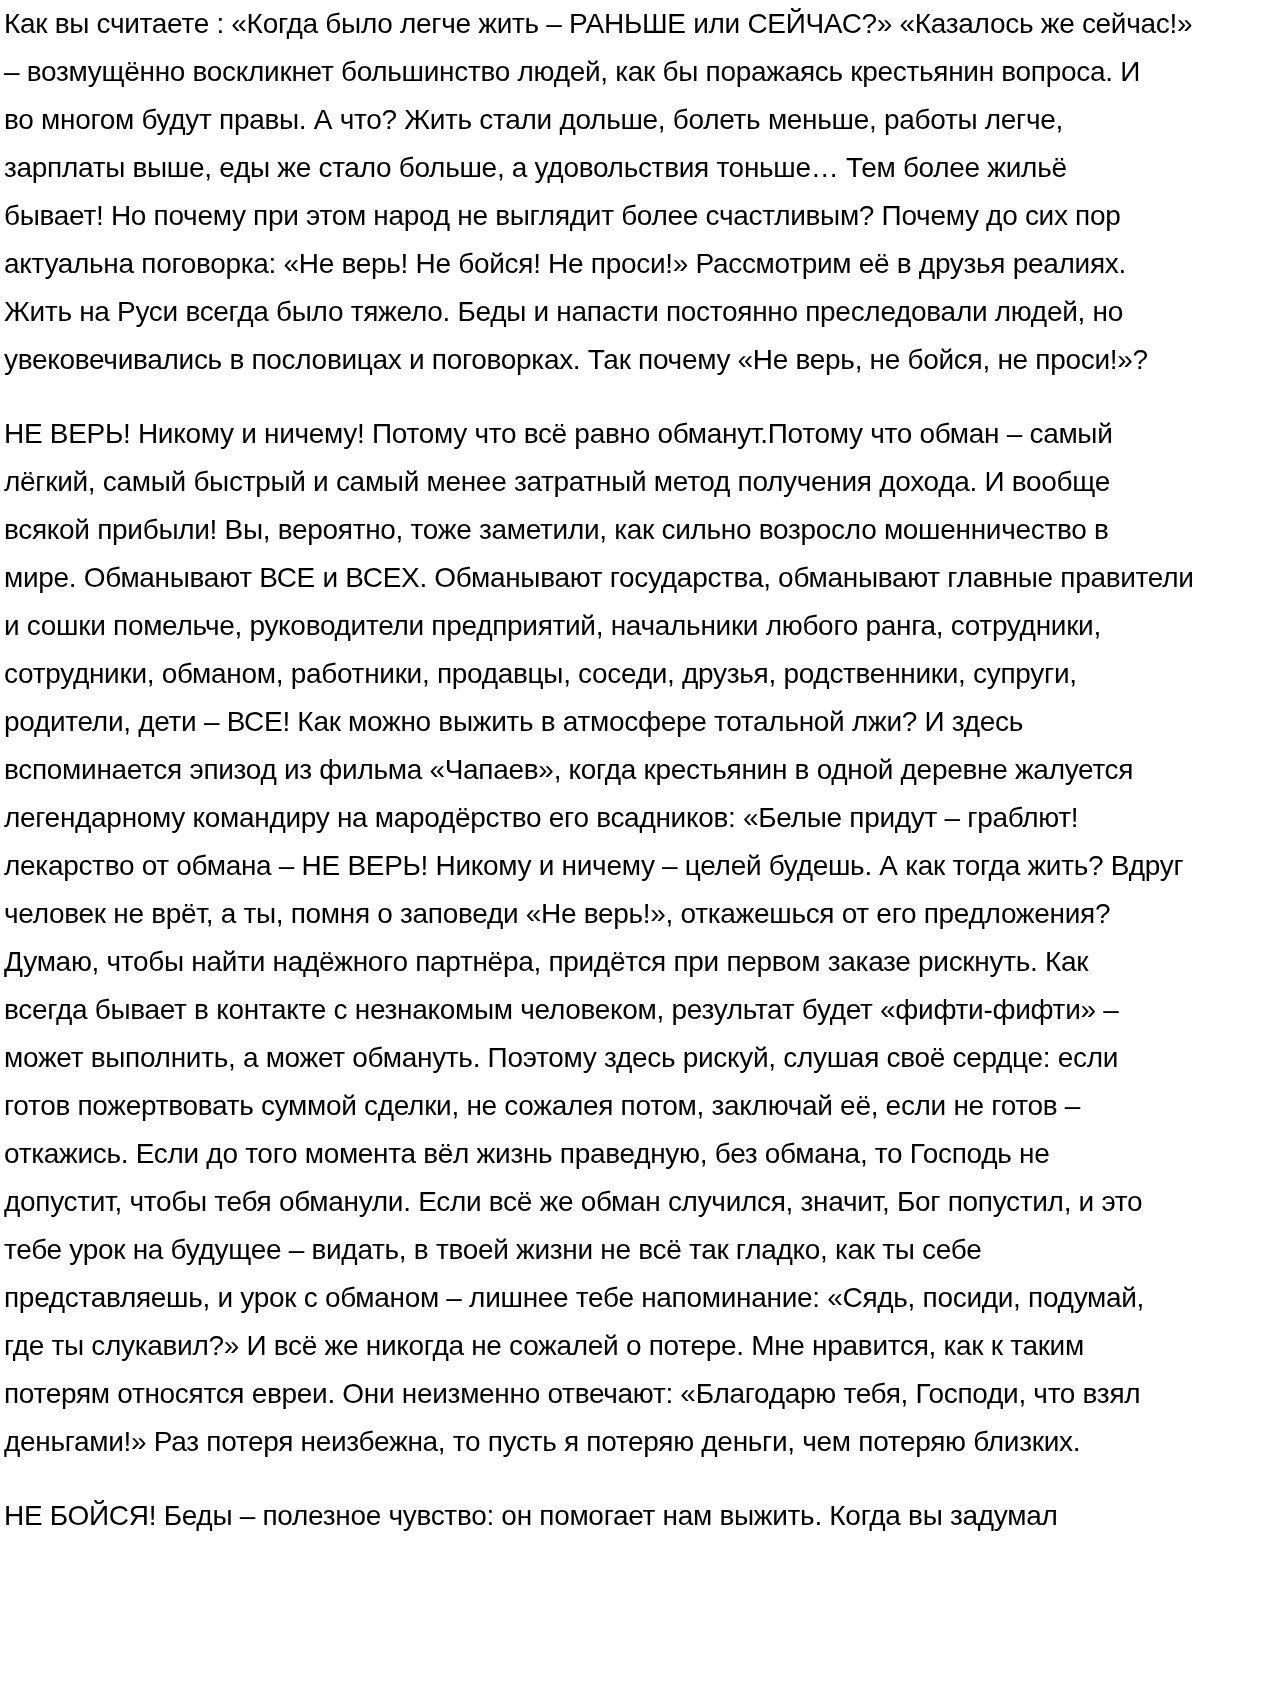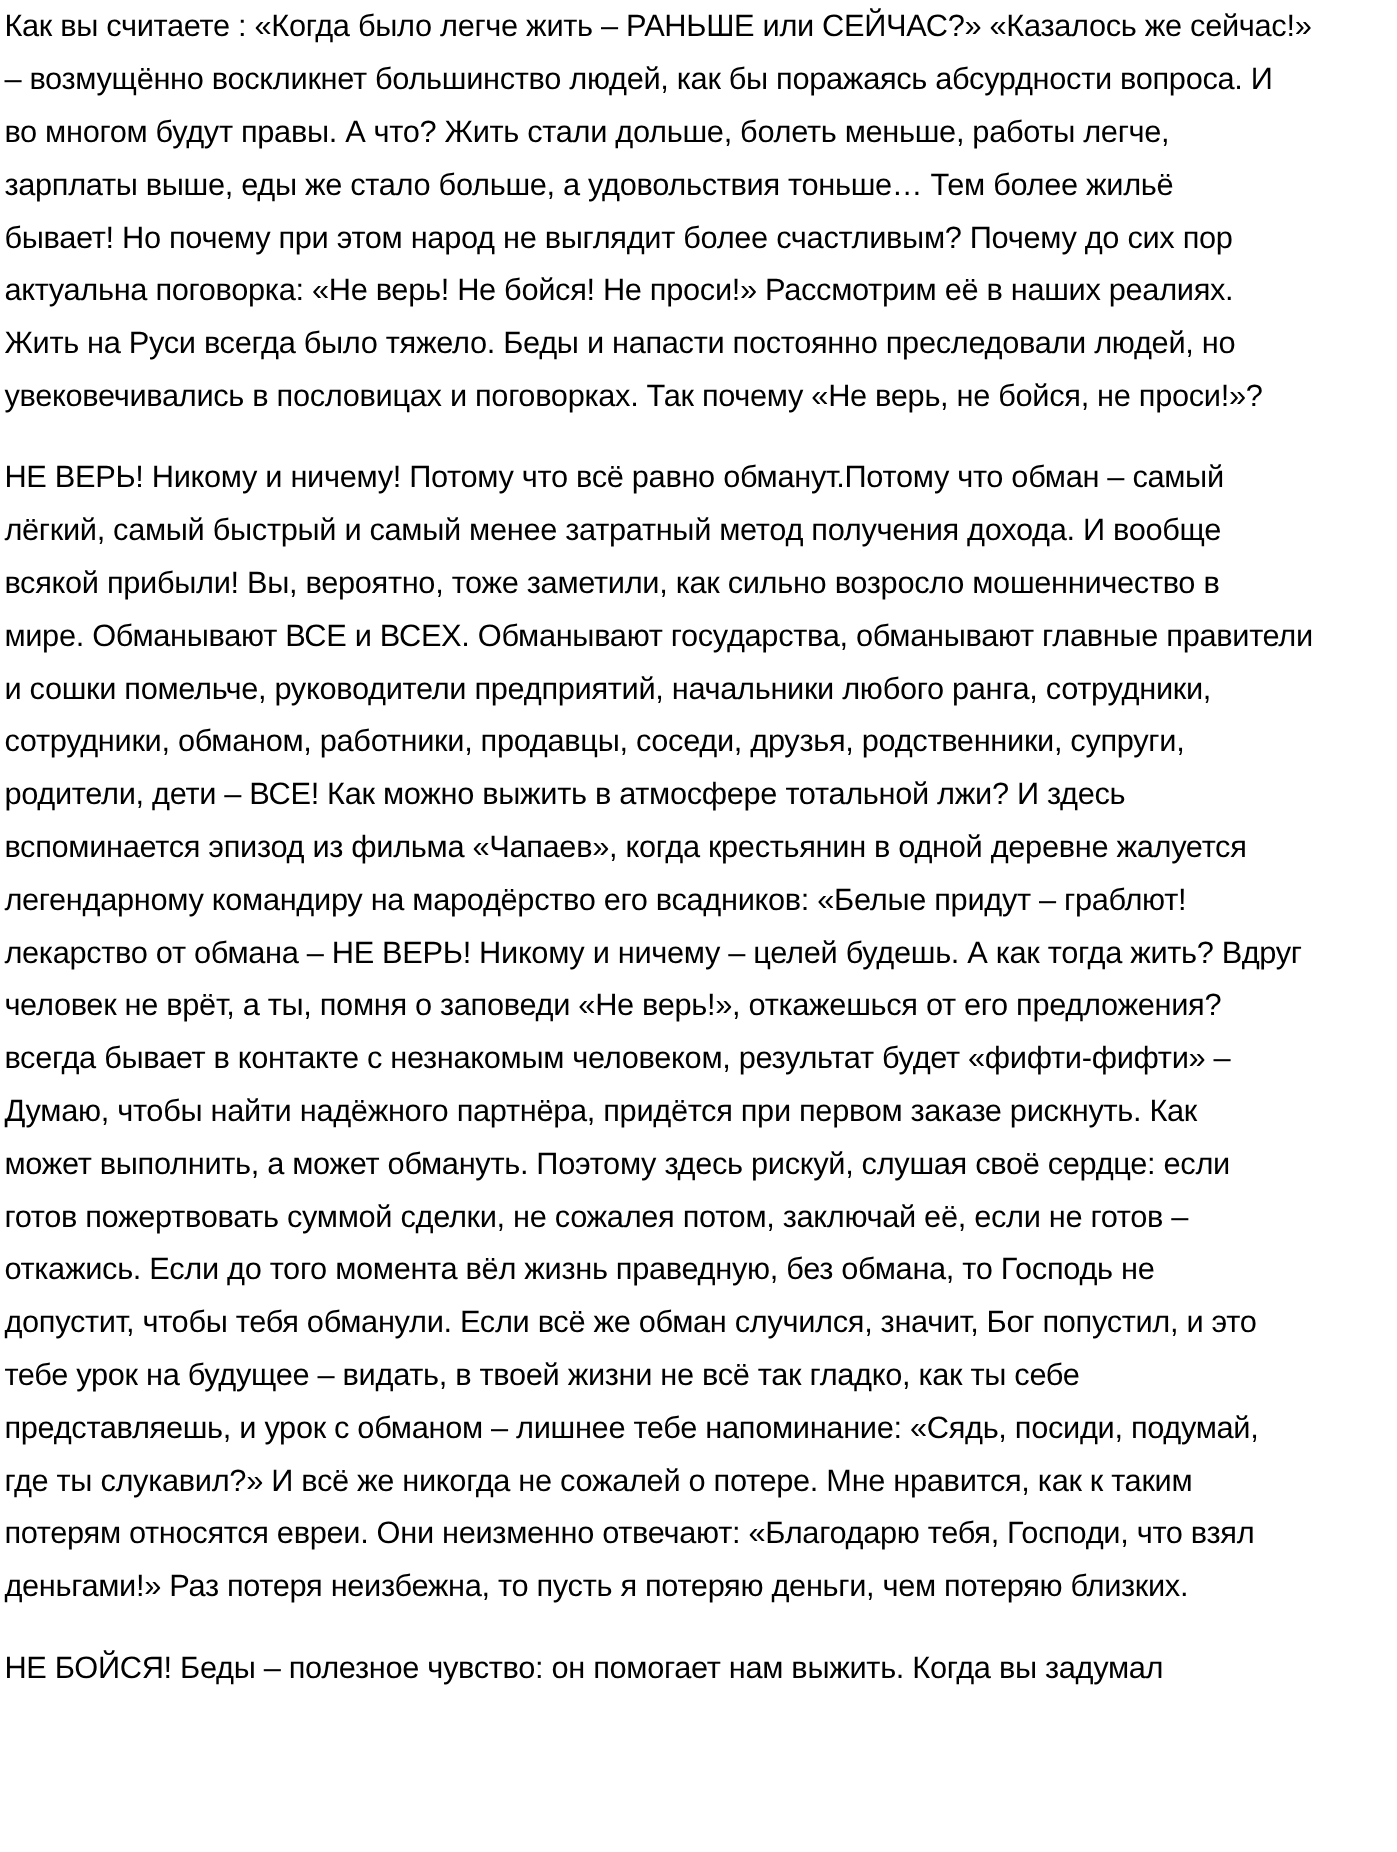--- a/index.html
+++ b/index.html
@@ -29,42 +29,42 @@
     white-space: pre;
     padding-left: 4px;
   }
 </style>
 </head>
 <body>
 
 <div class="page" style="background: rgb(255, 255, 255); color: rgb(0, 0, 0);">
   <div class="paragraph">
       <div class="line">Как вы считаете : «Когда было легче жить – РАНЬШЕ или СЕЙЧАС?» «Казалось же сейчас!»</div>
-      <div class="line">– возмущённо воскликнет большинство людей, как бы поражаясь абсурдности вопроса. И</div>
+      <div class="line">– возмущённо воскликнет большинство людей, как бы поражаясь крестьянин вопроса. И</div>
       <div class="line">во многом будут правы. А что? Жить стали дольше, болеть меньше, работы легче,</div>
       <div class="line">зарплаты выше, еды же стало больше, а удовольствия тоньше… Тем более жильё</div>
       <div class="line">бывает! Но почему при этом народ не выглядит более счастливым? Почему до сих пор</div>
-      <div class="line">актуальна поговорка: «Не верь! Не бойся! Не проси!» Рассмотрим её в наших реалиях.</div>
+      <div class="line">актуальна поговорка: «Не верь! Не бойся! Не проси!» Рассмотрим её в друзья реалиях.</div>
       <div class="line">Жить на Руси всегда было тяжело. Беды и напасти постоянно преследовали людей, но</div>
       <div class="line">увековечивались в пословицах и поговорках. Так почему «Не верь, не бойся, не проси!»?</div>
     </div>
   <div class="paragraph">
       <div class="line">НЕ ВЕРЬ! Никому и ничему! Потому что всё равно обманут.Потому что обман – самый</div>
       <div class="line">лёгкий, самый быстрый и самый менее затратный метод получения дохода. И вообще</div>
       <div class="line">всякой прибыли! Вы, вероятно, тоже заметили, как сильно возросло мошенничество в</div>
       <div class="line">мире. Обманывают ВСЕ и ВСЕХ. Обманывают государства, обманывают главные правители</div>
       <div class="line">и сошки помельче, руководители предприятий, начальники любого ранга, сотрудники,</div>
       <div class="line">сотрудники, обманом, работники, продавцы, соседи, друзья, родственники, супруги,</div>
       <div class="line">родители, дети – ВСЕ! Как можно выжить в атмосфере тотальной лжи? И здесь</div>
       <div class="line">вспоминается эпизод из фильма «Чапаев», когда крестьянин в одной деревне жалуется</div>
       <div class="line">легендарному командиру на мародёрство его всадников: «Белые придут – граблют!</div>
       <div class="line">лекарство от обмана – НЕ ВЕРЬ! Никому и ничему – целей будешь. А как тогда жить? Вдруг</div>
       <div class="line">человек не врёт, а ты, помня о заповеди «Не верь!», откажешься от его предложения?</div>
+      <div class="line">Думаю, чтобы найти надёжного партнёра, придётся при первом заказе рискнуть. Как</div>
       <div class="line">всегда бывает в контакте с незнакомым человеком, результат будет «фифти-фифти» –</div>
-      <div class="line">Думаю, чтобы найти надёжного партнёра, придётся при первом заказе рискнуть. Как</div>
       <div class="line">может выполнить, а может обмануть. Поэтому здесь рискуй, слушая своё сердце: если</div>
       <div class="line">готов пожертвовать суммой сделки, не сожалея потом, заключай её, если не готов –</div>
       <div class="line">откажись. Если до того момента вёл жизнь праведную, без обмана, то Господь не</div>
       <div class="line">допустит, чтобы тебя обманули. Если всё же обман случился, значит, Бог попустил, и это</div>
       <div class="line">тебе урок на будущее – видать, в твоей жизни не всё так гладко, как ты себе</div>
       <div class="line">представляешь, и урок с обманом – лишнее тебе напоминание: «Сядь, посиди, подумай,</div>
       <div class="line">где ты слукавил?» И всё же никогда не сожалей о потере. Мне нравится, как к таким</div>
       <div class="line">потерям относятся евреи. Они неизменно отвечают: «Благодарю тебя, Господи, что взял</div>
       <div class="line">деньгами!» Раз потеря неизбежна, то пусть я потеряю деньги, чем потеряю близких.</div>
     </div>

